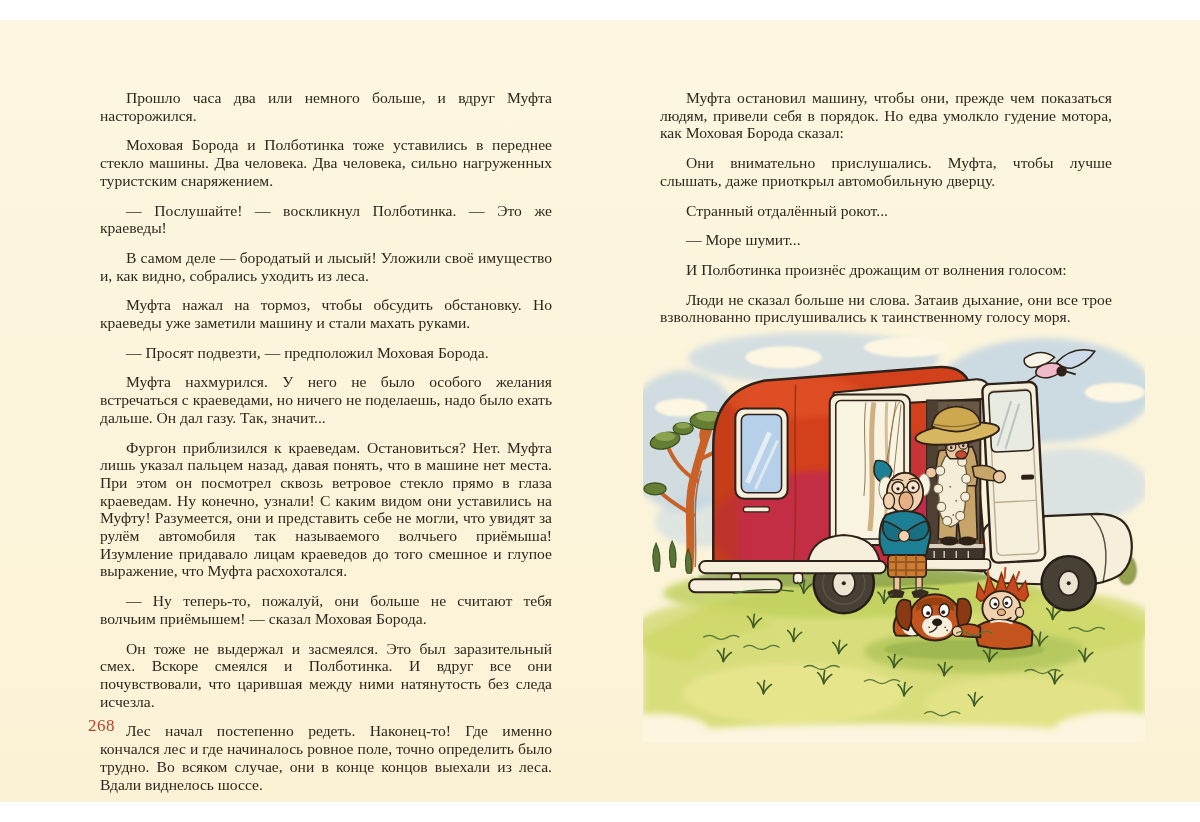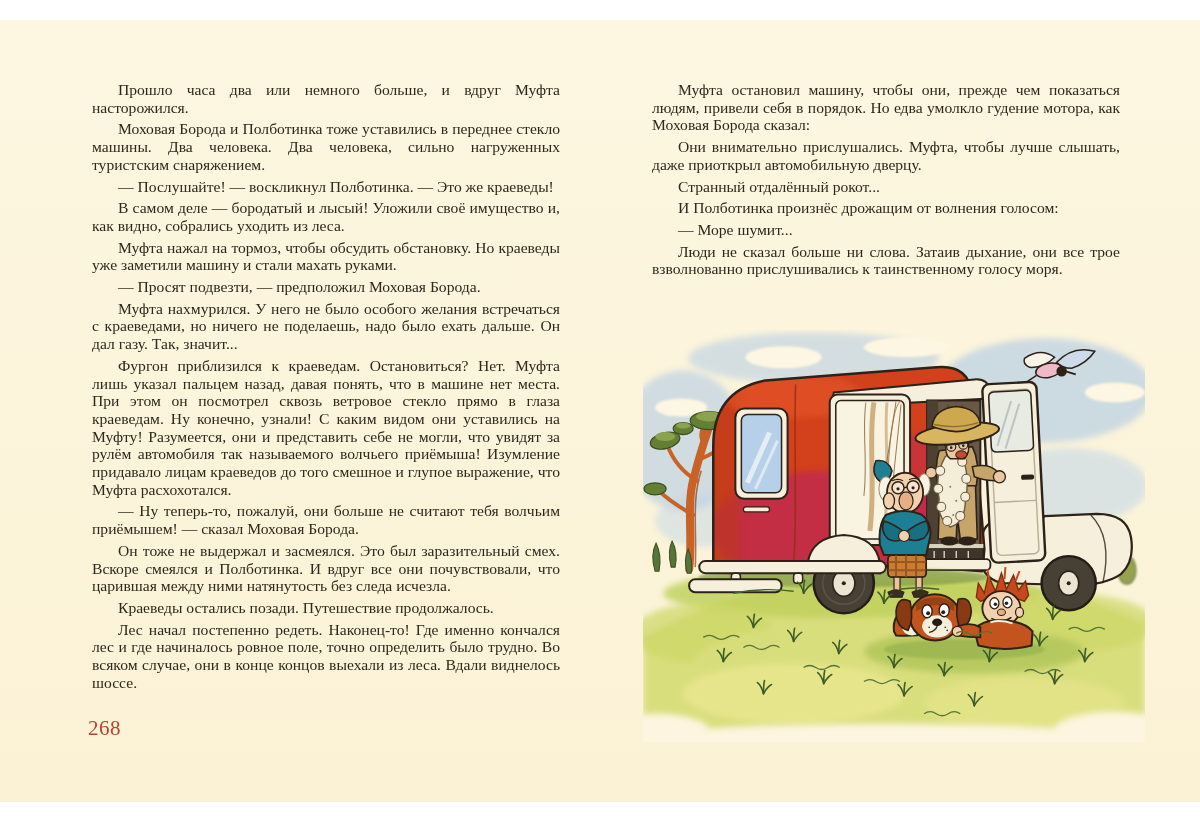--- a/index.html
+++ b/index.html
@@ -2,56 +2,55 @@
 <html lang="ru"><head>
 <meta charset="utf-8">
 <style>
   html,body{margin:0;padding:0;background:#ffffff;}
   .screen{position:relative;width:1200px;height:822px;background:#ffffff;overflow:hidden;
           font-family:"Liberation Serif","DejaVu Serif",serif;}
   .spread{position:absolute;left:0;top:20px;width:1200px;height:782px;
           background:linear-gradient(180deg,#fdf6e1 0%,#fcf4da 55%,#fbf2d6 100%);}
   .col{position:absolute;top:57px;width:476px;color:#2f271d;font-size:15.6px;line-height:17.7px;
        text-align:justify;hyphens:auto;-webkit-hyphens:auto;}
-  .col p{margin:4px;text-indent:26px;}
+  .col p{margin:12px;text-indent:26px;}
   .col--left{left:88px;}
   .col--right{left:648px;}
-  .page-number{position:absolute;left:88px;top:696px;color:#b5432c;font-size:21px;letter-spacing:.5px;}
+  .page-number{position:absolute;left:88px;top:696px;color:#b5432c;font-size:17px;letter-spacing:.5px;}
   .illustration{position:absolute;left:643px;top:310px;width:502px;height:412px;}
   .illustration svg{display:block;width:100%;height:100%;}
 </style>
 </head>
 <body>
 
 <div class="screen">
   <div class="spread">
 
     <div class="col col--left">
         <p>Прошло часа два или немного больше, и вдруг Муфта насторожился.</p>
         <p>Моховая Борода и Полботинка тоже уставились в переднее стекло машины. Два человека. Два человека, сильно нагруженных туристским снаряжением.</p>
         <p>— Послушайте! — воскликнул Полботинка. — Это же краеведы!</p>
         <p>В самом деле — бородатый и лысый! Уложили своё имущество и, как видно, собрались уходить из леса.</p>
         <p>Муфта нажал на тормоз, чтобы обсудить обстановку. Но краеведы уже заметили машину и стали махать руками.</p>
         <p>— Просят подвезти, — предположил Моховая Борода.</p>
         <p>Муфта нахмурился. У него не было особого желания встречаться с краеведами, но ничего не поделаешь, надо было ехать дальше. Он дал газу. Так, значит...</p>
         <p>Фургон приблизился к краеведам. Остановиться? Нет. Муфта лишь указал пальцем назад, давая понять, что в машине нет места. При этом он посмотрел сквозь ветровое стекло прямо в глаза краеведам. Ну конечно, узнали! С каким видом они уставились на Муфту! Разумеется, они и представить себе не могли, что увидят за рулём автомобиля так называемого волчьего приёмыша! Изумление придавало лицам краеведов до того смешное и глупое выражение, что Муфта расхохотался.</p>
         <p>— Ну теперь-то, пожалуй, они больше не считают тебя волчьим приёмышем! — сказал Моховая Борода.</p>
         <p>Он тоже не выдержал и засмеялся. Это был заразительный смех. Вскоре смеялся и Полботинка. И вдруг все они почувствовали, что царившая между ними натянутость без следа исчезла.</p>
-        <p>Краеведы остались позади. Путешествие продолжалось.</p>
         <p>Лес начал постепенно редеть. Наконец-то! Где именно кончался лес и где начиналось ровное поле, точно определить было трудно. Во всяком случае, они в конце концов выехали из леса. Вдали виднелось шоссе.</p>
       </div>
 
     <div class="page-number">268</div>
 
     <div class="col col--right">
         <p>Муфта остановил машину, чтобы они, прежде чем показаться людям, привели себя в порядок. Но едва умолкло гудение мотора, как Моховая Борода сказал:</p>
         <p>Они внимательно прислушались. Муфта, чтобы лучше слышать, даже приоткрыл автомобильную дверцу.</p>
         <p>Странный отдалённый рокот...</p>
+        <p>— Море шумит...</p>
         <p>И Полботинка произнёс дрожащим от волнения голосом:</p>
-        <p>— Море шумит...</p>
         <p>Люди не сказал больше ни слова. Затаив дыхание, они все трое взволнованно прислушивались к таинственному голосу моря.</p>
       </div>
 
     <div class="illustration">
       <svg viewBox="0 0 500 410" role="img" aria-label="Акварельная иллюстрация: красный фургон с открытой белой дверью стоит на лугу. Моховая Борода в соломенной шляпе с длинной белой бородой стоит в дверях, Муфта в бирюзовой куртке и клетчатых штанах стоит рядом, рыжеволосый Полботинка лежит в траве и обнимает собаку; слева дерево, в небе летит чайка.">
         <defs>
           <filter id="wash" x="-30%" y="-30%" width="160%" height="160%">
               <feGaussianBlur stdDeviation="3"></feGaussianBlur>
             </filter>
           <filter id="wash2" x="-30%" y="-30%" width="160%" height="160%">

